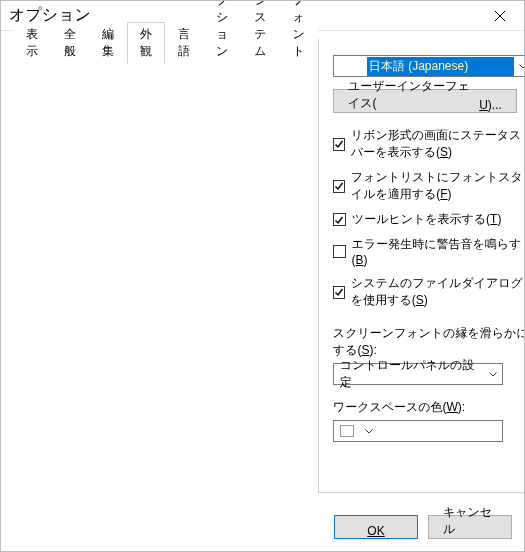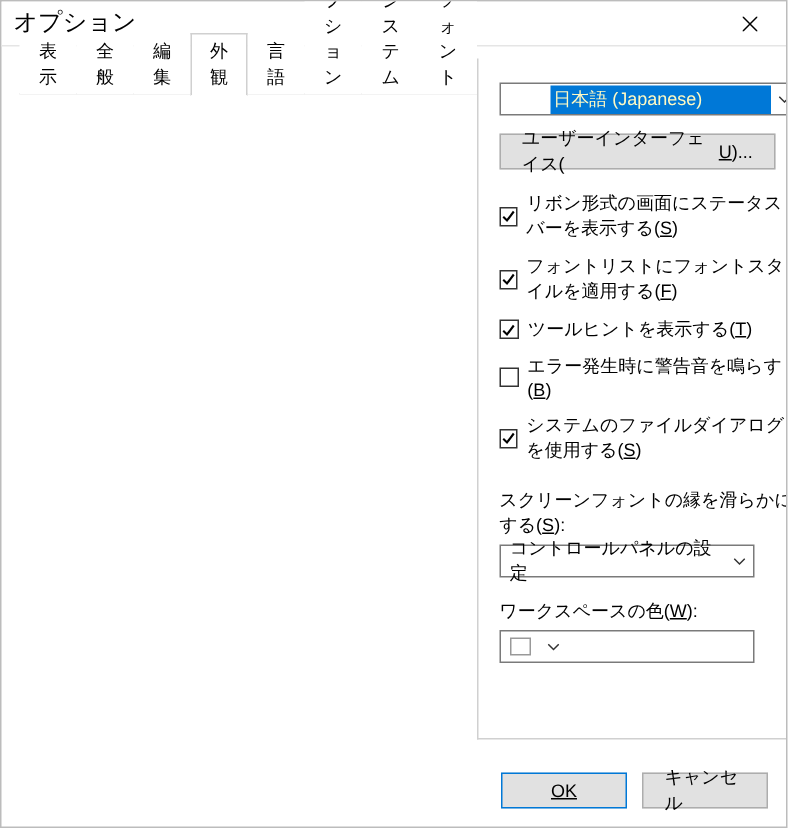--- a/index.html
+++ b/index.html
@@ -116,21 +116,21 @@
     background: #ffffff;
     margin-right: 6px;
     margin-left: 2px;
   }
   
   .btn {
     height: 24px;
     border: 1px solid #adadad;
     background: #e1e1e1;
     display: inline-flex;
-    align-items: center;
+    align-items: flex-end;
     justify-content: center;
     padding: 0 14px;
     font-size: 12px;
     min-width: 84px;
   }
   .ui-btn {
     width: 184px;
     margin-top: 12px;
     margin-bottom: 14px;
   }

